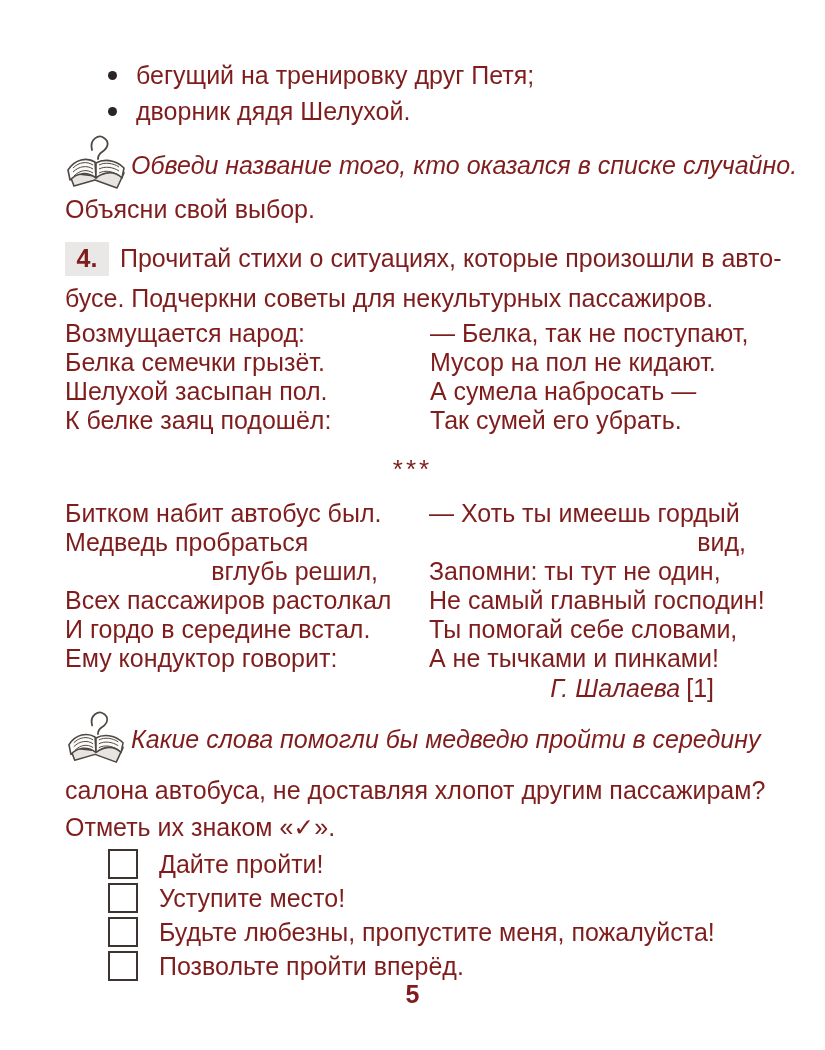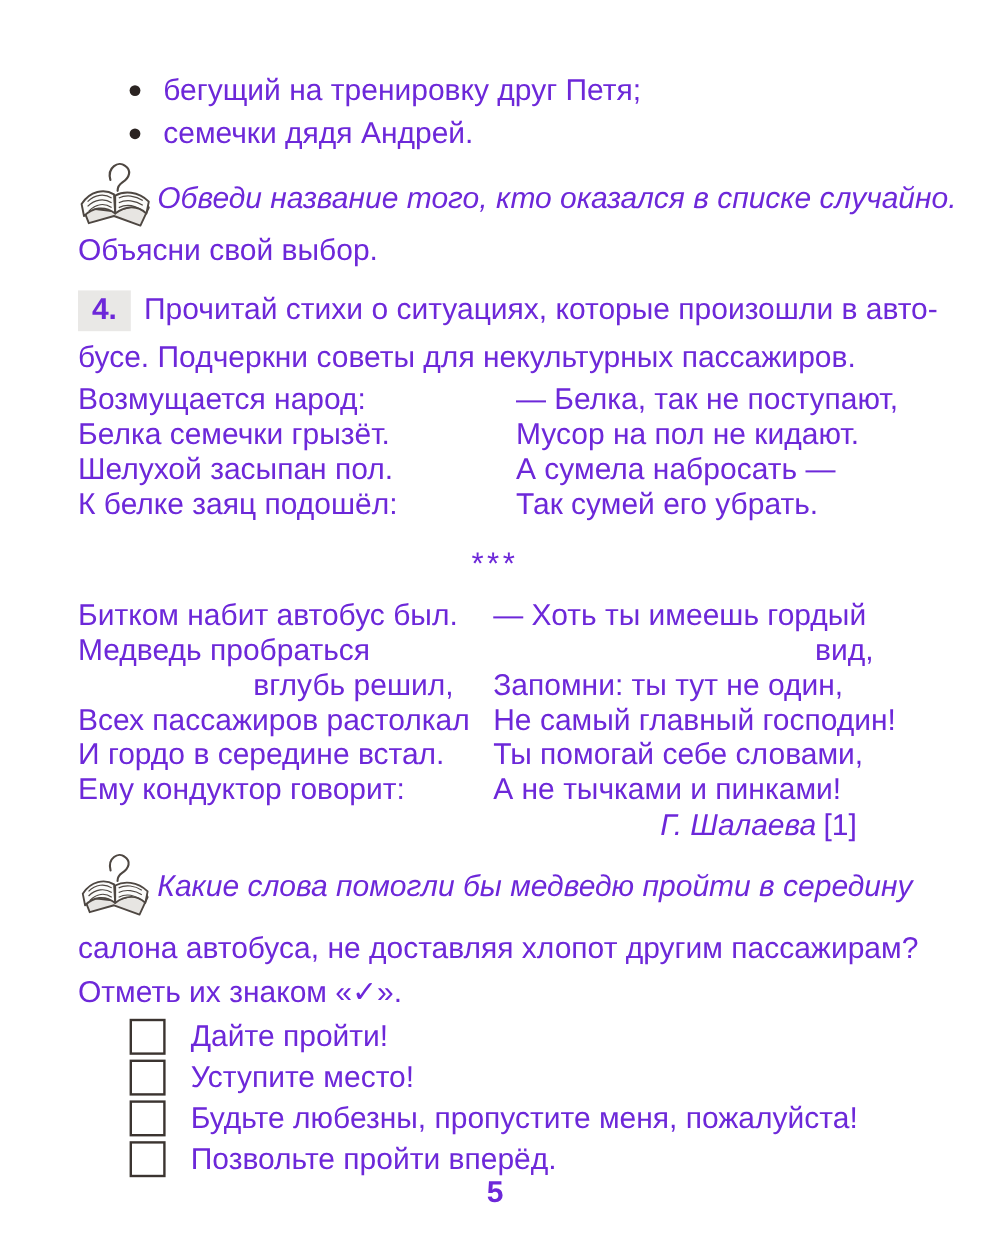--- a/index.html
+++ b/index.html
@@ -1,21 +1,21 @@
 <!DOCTYPE html>
 <html><head>
 <meta charset="utf-8">
 <style>
   html, body { margin: 0; padding: 0; background: #ffffff; }
   .page {
     position: relative;
     width: 825px;
     height: 1050px;
     background: #ffffff;
-    color: #6d28d9;
+    color: #7f1d1d;
     font-family: "Liberation Sans", "DejaVu Sans", sans-serif;
     font-size: 25px;
     box-sizing: border-box;
     padding: 0 65px;
     overflow: hidden;
   }
 
   
   .bullets { padding-top: 57px; margin-left: 43px; }
   .bullet-row { display: flex; line-height: 36px; }
@@ -40,21 +40,21 @@
     background: #e9e8e6;
     font-weight: bold;
     display: flex; align-items: center; justify-content: center;
     margin-right: 11px;
   }
   .task-cont { margin-top: 3px; }
 
   
   .poem { display: grid; }
   .poem-1 { grid-template-columns: 365px 1fr; margin-top: 2px; }
-  .poem-2 { grid-template-columns: 313px 317px; column-gap: 33px; margin-top: 18px; }
+  .poem-2 { grid-template-columns: 313px 317px; column-gap: 51px; margin-top: 18px; }
   .poem-line { line-height: 29px; white-space: nowrap; }
   .align-r { text-align: right; }
 
   .stars {
     text-align: center; margin-top: 22px; line-height: 24px;
     font-size: 26px; letter-spacing: 3px;
   }
 
   .attribution {
     text-align: right; margin-right: 46px; line-height: 30px;
@@ -84,21 +84,21 @@
 
 <div class="page">
 
   <div class="bullets">
     <div class="bullet-row">
       <span class="dot"></span>
       <span>бегущий на тренировку друг Петя;</span>
     </div>
     <div class="bullet-row">
       <span class="dot"></span>
-      <span>семечки дядя Андрей.</span>
+      <span>дворник дядя Шелухой.</span>
     </div>
   </div>
 
   <div class="icon-row icon-row-1">
     <span class="book-icon">
       <svg width="62" height="58" viewBox="0 0 62 58" xmlns="http://www.w3.org/2000/svg">
         <g fill="none" stroke="#4e4742" stroke-width="1.8" stroke-linecap="round">
           <path d="M27 17 C24 6 34 1 39 5 C45 9 43 15 37 19 C34 21 33 23 33 26"></path>
           <circle cx="33" cy="30.5" r="1.7" fill="#4e4742" stroke="none"></circle>
         </g>

